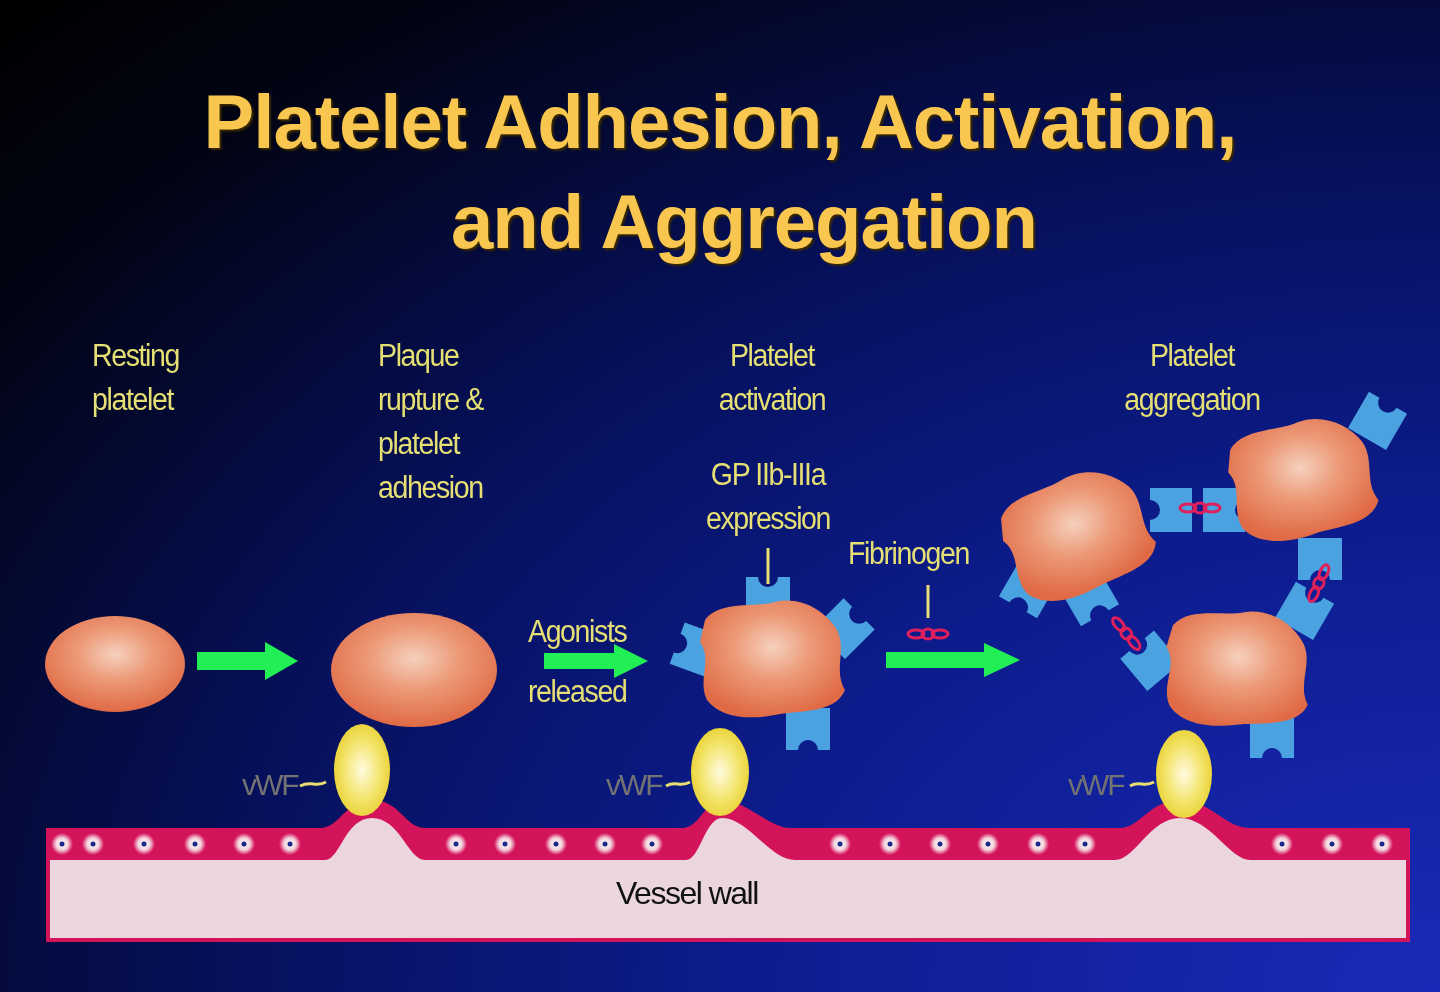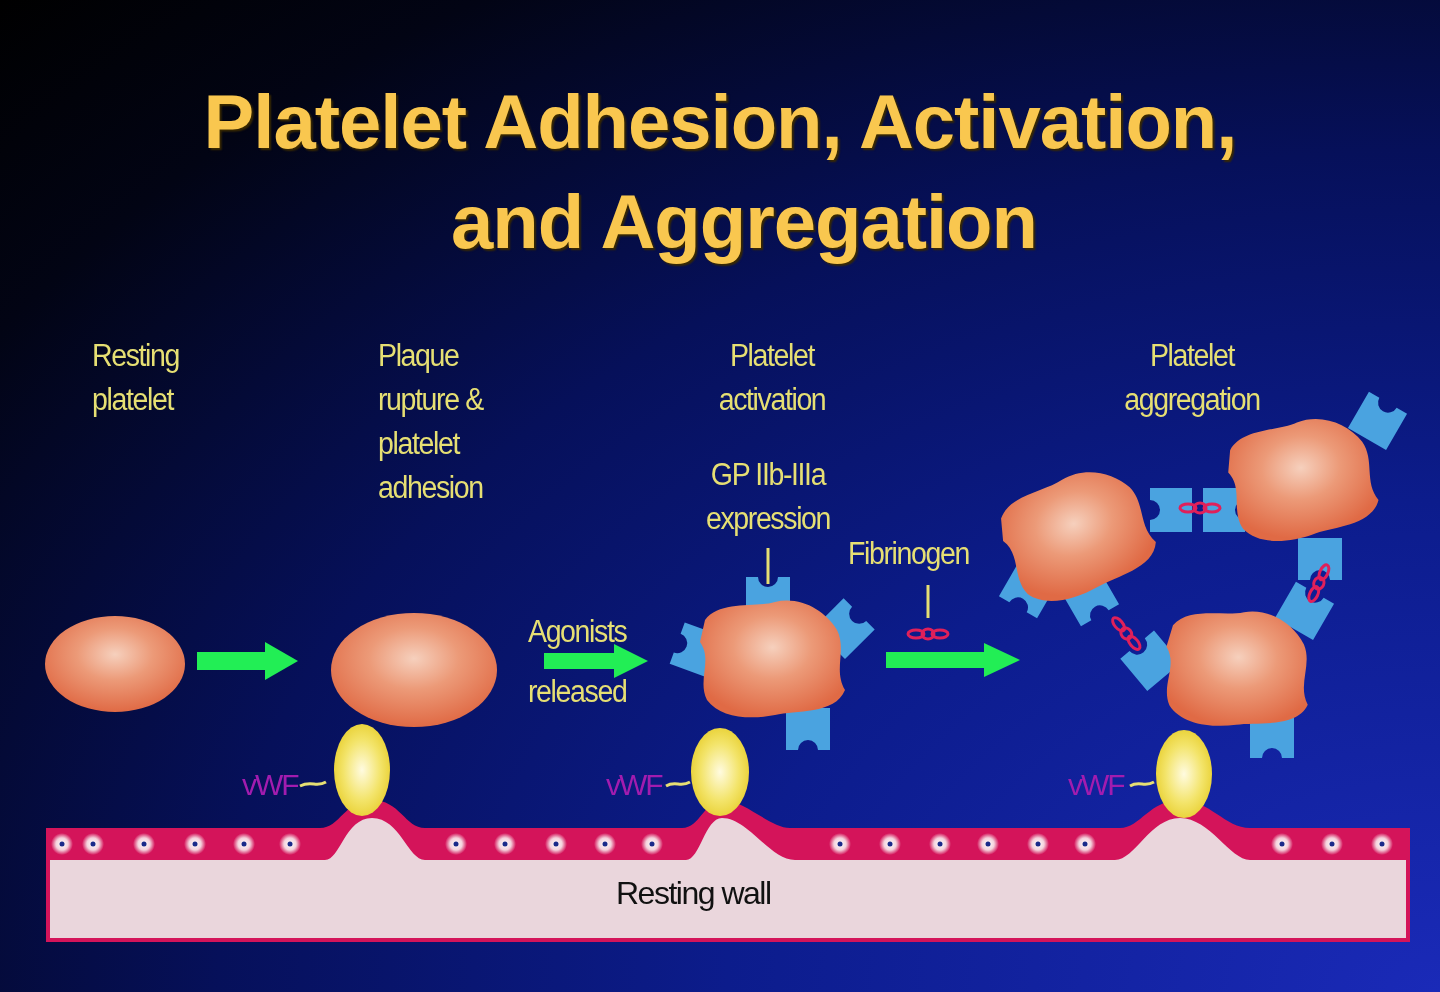--- a/index.html
+++ b/index.html
@@ -17,21 +17,21 @@
       line-height: 1;
     }
     .title.l1 { top: 84px; }
     .title.l2 { top: 184px; margin-left: 24px; }
     .lbl {
       position: absolute; color: #e6df73; font-size: 31px; line-height: 44px;
       letter-spacing: -1.5px; transform: scaleX(0.92); transform-origin: left top;
       white-space: nowrap;
     }
     .lbl.center { text-align: center; transform-origin: center top; }
-    .small { position: absolute; color: #a21caf; font-size: 30px; letter-spacing: -2px; white-space: nowrap; }
+    .small { position: absolute; color: #737373; font-size: 30px; letter-spacing: -2px; white-space: nowrap; }
     .wall-label { position: absolute; color: #111; font-size: 32px; letter-spacing: -1.5px; white-space: nowrap; }
     svg { position: absolute; left: 0; top: 0; }
   </style>
 </head>
 <body>
 
 <div class="slide">
 
   <div class="title l1">Platelet Adhesion, Activation,</div>
   <div class="title l2">and Aggregation</div>
@@ -189,14 +189,14 @@
       <div>expression</div>
   </div>
   <div class="lbl" style="left:848px; top:532px;">Fibrinogen</div>
   <div class="lbl" style="left:528px; top:610px;">Agonists</div>
   <div class="lbl" style="left:528px; top:670px;">released</div>
 
   <div class="small" style="left:242px; top:768px;">vWF</div>
   <div class="small" style="left:606px; top:768px;">vWF</div>
   <div class="small" style="left:1068px; top:768px;">vWF</div>
 
-  <div class="wall-label" style="left:616px; top:875px;">Resting wall</div>
+  <div class="wall-label" style="left:616px; top:875px;">Vessel wall</div>
 </div>
 
 </body></html>

